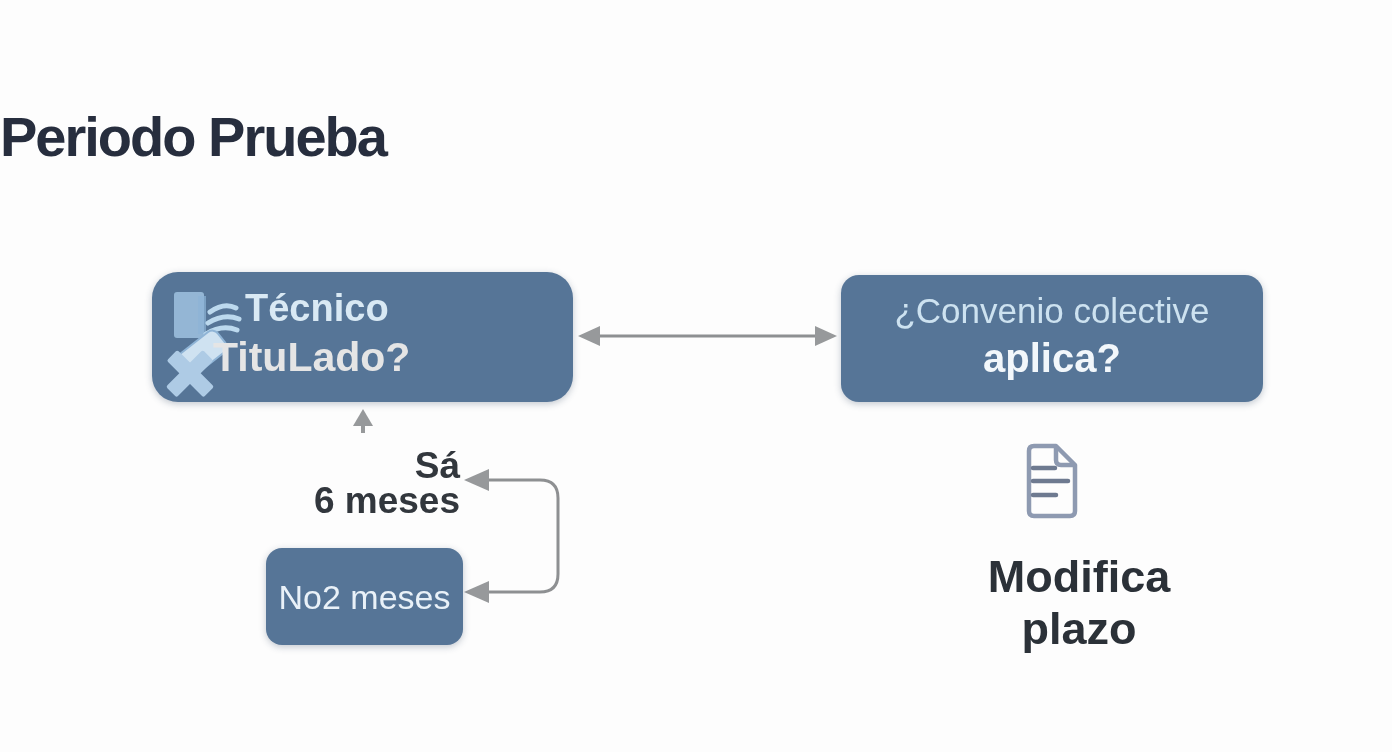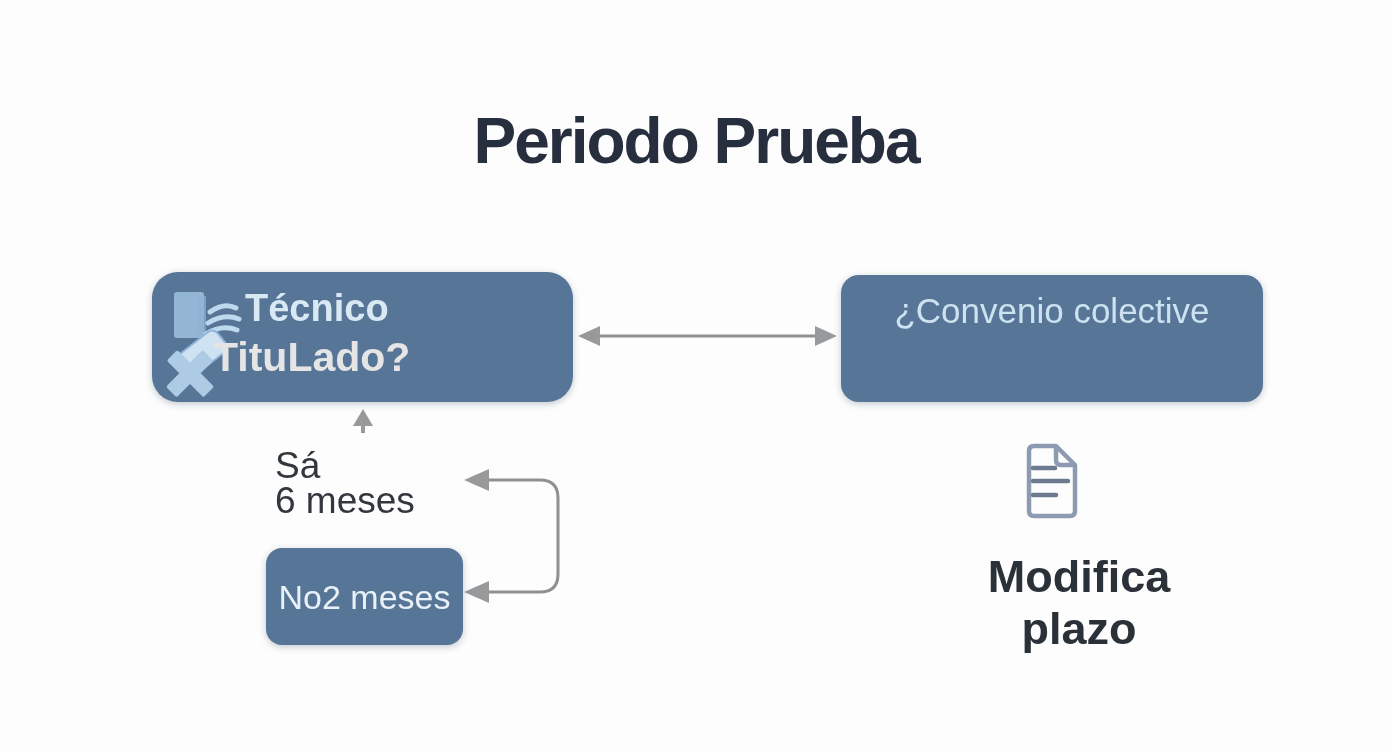--- a/index.html
+++ b/index.html
@@ -11,22 +11,22 @@
     width: 1392px;
     height: 752px;
     background: #fdfdfd;
     overflow: hidden;
   }
 
   .page-title {
     position: absolute;
     left: 0; right: 0;
     top: 104px;
-    text-align: center;
-    font-size: 64px;
+    text-align: left;
+    font-size: 56px;
     font-weight: 700;
     letter-spacing: -2px;
     color: #272e3e;
   }
 
   .node {
     position: absolute;
     background: #567597;
     border-radius: 18px;
     box-shadow: 0 2px 7px rgba(40, 60, 90, 0.28);
@@ -51,22 +51,22 @@
 
   .node-no {
     left: 266px; top: 548px; width: 197px; height: 97px;
     border-radius: 16px;
     display: flex; flex-direction: row; align-items: center; justify-content: center;
     color: #e9f1f8; font-size: 34px; font-weight: 500; line-height: 42px;
   }
 
   .label-si {
     position: absolute; left: 275px; top: 448px; width: 185px;
-    text-align: left;
-    font-size: 37px; line-height: 35px; font-weight: 400;
+    text-align: right;
+    font-size: 37px; line-height: 35px; font-weight: 700;
     color: #32373d;
   }
 
   .label-modifica {
     position: absolute; left: 929px; top: 551px; width: 300px;
     text-align: center;
     font-size: 45px; font-weight: 700;
     color: #2b3138;
   }
 
@@ -119,20 +119,21 @@
           <rect x="4" y="80" width="52" height="15" rx="2" fill="#aecbe5"></rect>
         </g>
       </svg>
     </span>
     <div class="tecnico-line tecnico-line1">Técnico</div>
     <div class="tecnico-line tecnico-line2">TituLado?</div>
   </div>
 
   <div class="node node-convenio">
     <div class="convenio-line1">¿Convenio colective</div>
+    <div class="convenio-line2">aplica?</div>
   </div>
 
   <div class="label-si">
     <div>Sá</div>
     <div>6 meses</div>
   </div>
 
   <div class="node node-no">
     <div>No</div>
     <div>2 meses</div>

